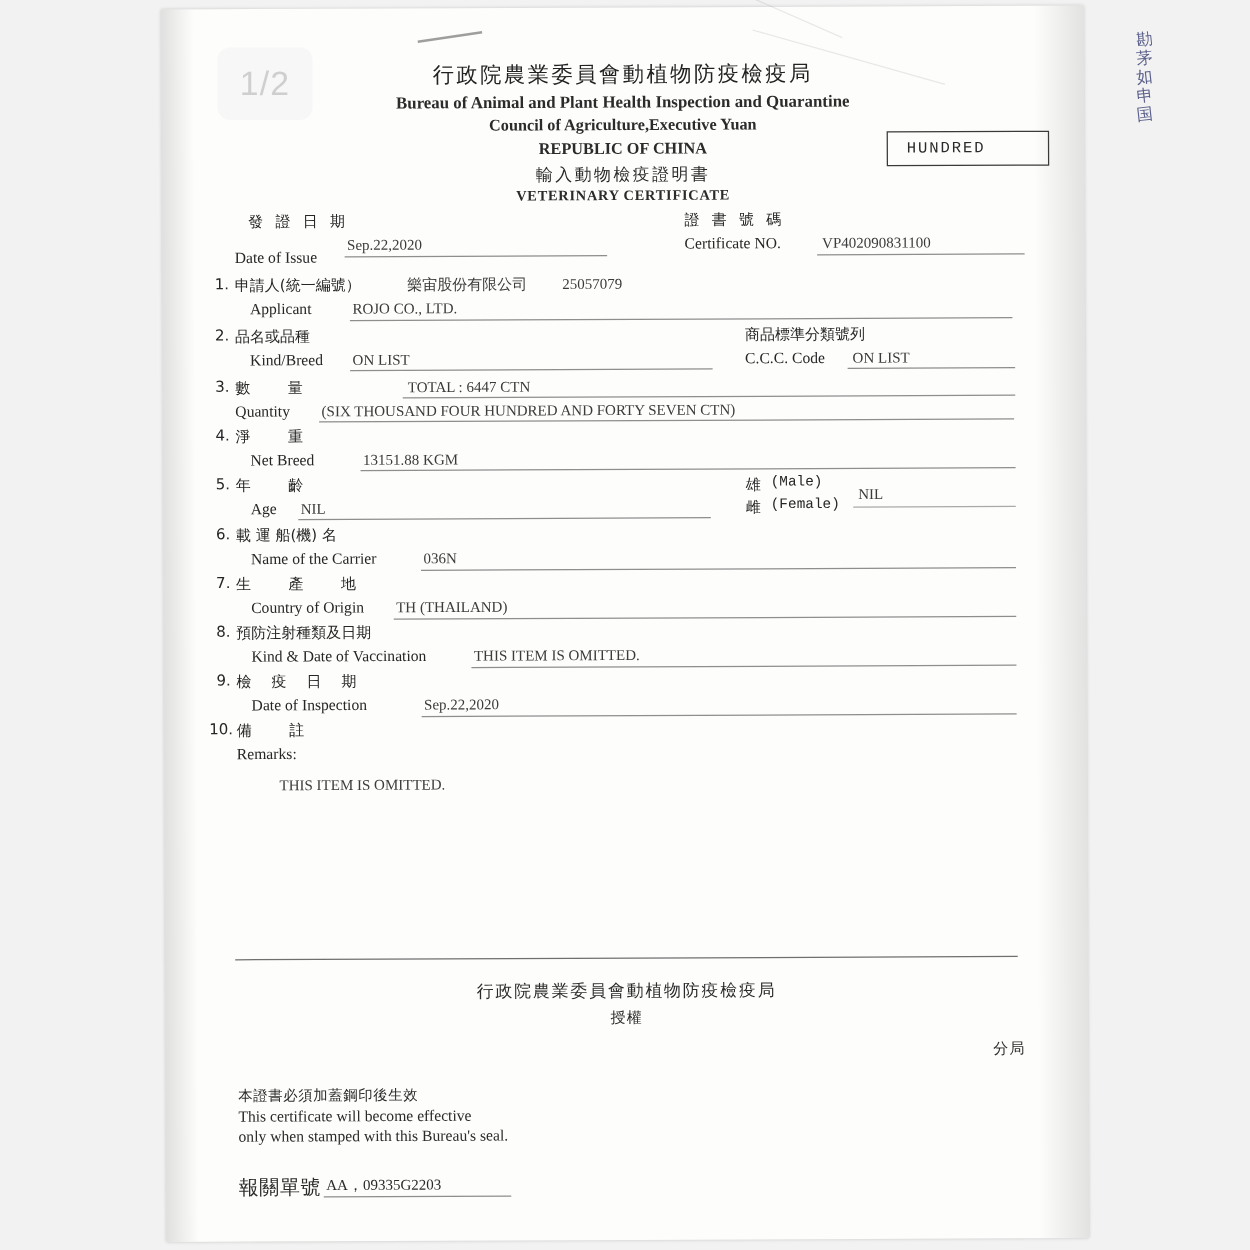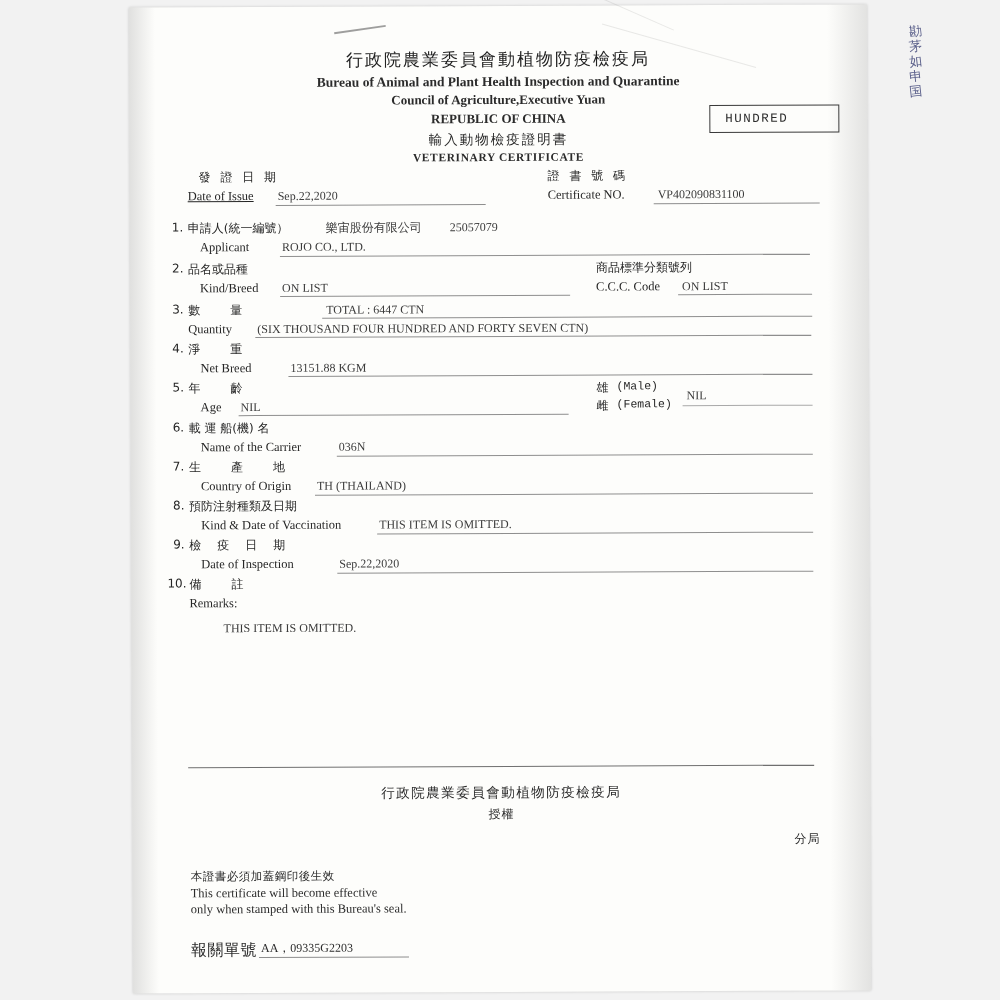--- a/index.html
+++ b/index.html
@@ -150,21 +150,21 @@
         <div class="center" id="t-en2">Council of Agriculture,Executive Yuan</div>
         <div class="center" id="t-en3">REPUBLIC OF CHINA</div>
         <div class="center cjk" id="t-cjk2">輸入動物檢疫證明書</div>
         <div class="center" id="t-en4">VETERINARY CERTIFICATE</div>
       </div>
 
       <div id="original-box"></div>
       <div id="original-text">HUNDRED</div>
 
       <div class="lbl-cjk cjk" style="left:69px; top:162px; letter-spacing:3px;">發 證 日 期</div>
-      <div class="lbl-en" style="left:58px; top:182px;text-decoration:underline;">Date of Issue</div>
+      <div class="lbl-en" style="left:58px; top:192px;">Date of Issue</div>
       <div class="val" style="left:148px; top:182px;">Sep.22,2020</div>
       <div class="rule" style="left:146px; top:198px; width:210px;"></div>
 
       <div class="lbl-cjk cjk" style="left:418px; top:162px; letter-spacing:3px;">證 書 號 碼</div>
       <div class="lbl-en" style="left:418px; top:182px;">Certificate NO.</div>
       <div class="val" style="left:528px; top:182px;">VP402090831100</div>
       <div class="rule" style="left:524px; top:198px; width:166px;"></div>
 
       <div class="lbl-cjk cjk" style="left:42px; top:213px;">1.</div>
       <div class="lbl-cjk cjk" style="left:58px; top:213px;">申請人(統一編號）</div>
@@ -257,13 +257,14 @@
 
     <div id="handwriting">
       <span>勘</span>
       <span>茅</span>
       <span>如</span>
       <span>申</span>
       <span>国</span>
     </div>
   </div>
 
+  <div id="page-badge">1/2</div>
 </div>
 
 </body></html>

